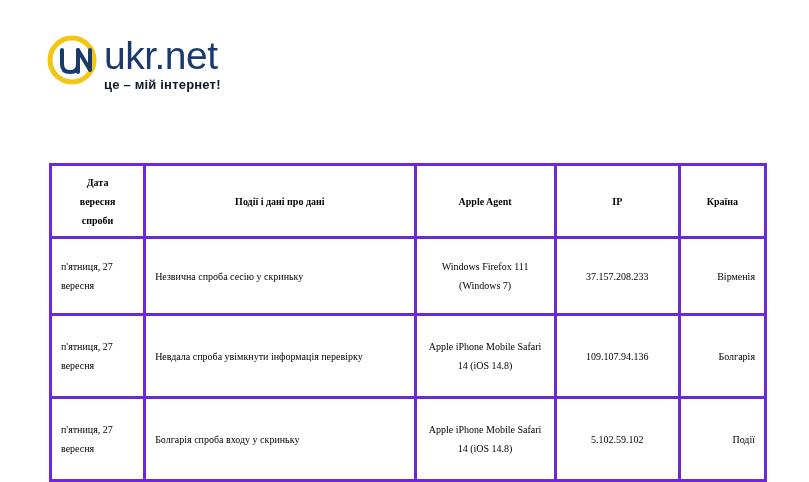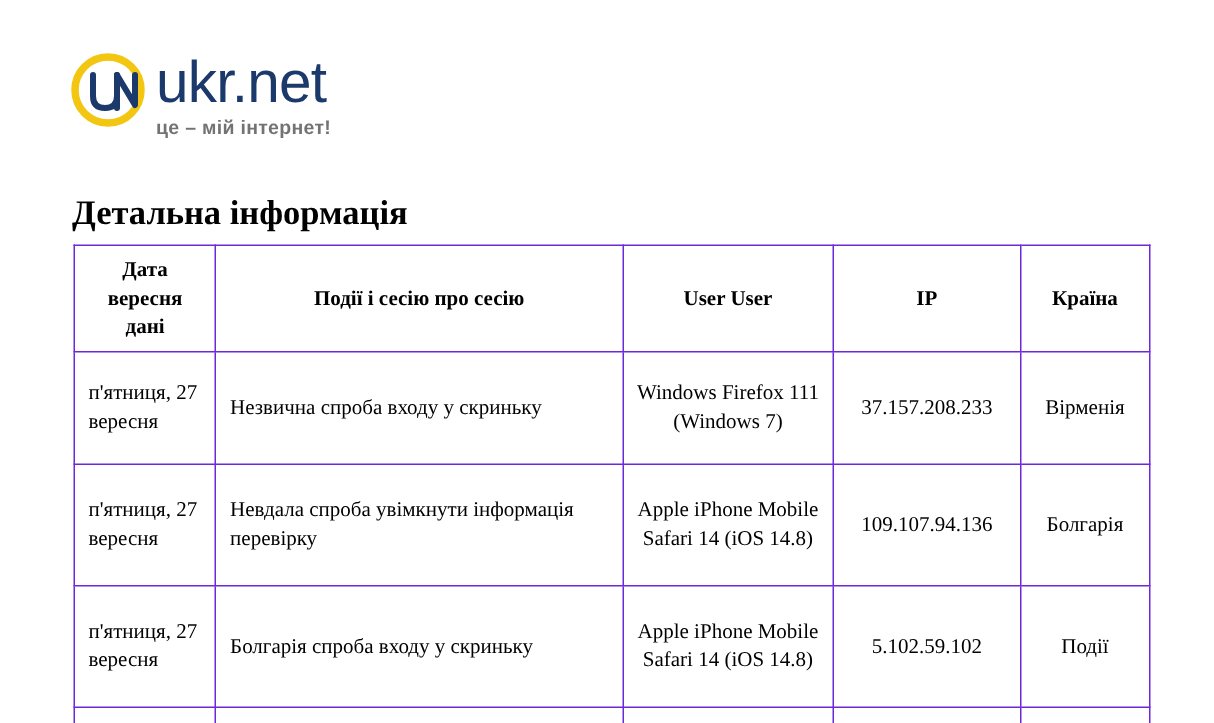--- a/index.html
+++ b/index.html
@@ -47,21 +47,21 @@
     line-height: 43px;
     font-weight: 400;
     color: #1b3a6b;
     letter-spacing: -0.5px;
   }
   .logo-slogan {
     font-family: "Liberation Sans", sans-serif;
     font-size: 13px;
     line-height: 16px;
     font-weight: 700;
-    color: #737373;
+    color: #0f172a;
     margin-top: 0px;
     letter-spacing: 0.2px;
   }
 
   
   .page-title {
     position: absolute;
     left: 48px;
     top: 113px;
     font-family: "Liberation Serif", serif;
@@ -79,25 +79,25 @@
     width: 718px;
   }
   table.detail {
     border-collapse: collapse;
     width: 718px;
     table-layout: fixed;
     background: #fff;
   }
   table.detail th,
   table.detail td {
-    border: 1px solid #6d28d9;
+    border: 3px solid #6d28d9;
     vertical-align: middle;
     padding: 6px 9px;
     font-family: "Liberation Serif", serif;
-    font-size: 14px;
+    font-size: 10px;
     line-height: 19px;
     color: #000;
   }
   table.detail th {
     font-weight: 700;
     text-align: center;
     height: 62px;
   }
   table.detail thead th { padding: 4px 6px; }
   .col-date   { width: 94px; }
@@ -122,21 +122,21 @@
     text-align: center;
     font-size: 14px;
     line-height: 18px;
   }
   td.c-ip {
     text-align: center;
     font-size: 14.5px;
     margin-top: 44px;
   }
   td.c-country {
-    text-align: center;
+    text-align: right;
     font-size: 14.5px;
     padding-left: 11px;
   }
   tr.row-1 td { height: 62px; }
   tr.row-2 td { height: 68px; }
   tr.row-3 td { height: 68px; }
   tr.row-4 td { height: 60px; }
 </style>
 </head>
 <body>
@@ -150,48 +150,47 @@
         <path d="M18 16 L18 30 Q18 38 26 38 Q34 38 34 30 L34 16" fill="none" stroke="#1b3a6b" stroke-width="4" stroke-linecap="round"></path>
         <path d="M34 38 L34 16 L46 36 L46 16" fill="none" stroke="#1b3a6b" stroke-width="4" stroke-linecap="round" stroke-linejoin="round"></path>
       </svg>
     </div>
     <div class="logo-text-wrap">
       <div class="logo-word">ukr.net</div>
       <div class="logo-slogan">це – мій інтернет!</div>
     </div>
   </div>
 
-  <h1 class="page-title">Детальна інформація</h1>
 
   <div class="table-wrap">
     <table class="detail">
       <colgroup>
         <col class="col-date">
         <col class="col-event">
         <col class="col-ua">
         <col class="col-ip">
         <col class="col-country">
       </colgroup>
       <thead>
         <tr>
           <th>
             <div>Дата</div>
             <div>вересня</div>
-            <div>дані</div>
+            <div>спроби</div>
           </th>
-          <th>Події і сесію про сесію</th>
-          <th>User User</th>
+          <th>Події і дані про дані</th>
+          <th>Apple Agent</th>
           <th>IP</th>
           <th>Країна</th>
         </tr>
       </thead>
       <tbody>
         <tr class="row-1">
           <td class="c-date">п'ятниця, 27 вересня</td>
-          <td class="c-event">Незвична спроба входу у скриньку</td>
+          <td class="c-event">Незвична спроба сесію у скриньку</td>
           <td class="c-ua">Windows Firefox 111 (Windows 7)</td>
           <td class="c-ip">37.157.208.233</td>
           <td class="c-country">Вірменія</td>
         </tr>
         <tr class="row-2">
           <td class="c-date">п'ятниця, 27 вересня</td>
           <td class="c-event">Невдала спроба увімкнути інформація перевірку</td>
           <td class="c-ua">Apple iPhone Mobile Safari 14 (iOS 14.8)</td>
           <td class="c-ip">109.107.94.136</td>
           <td class="c-country">Болгарія</td>

